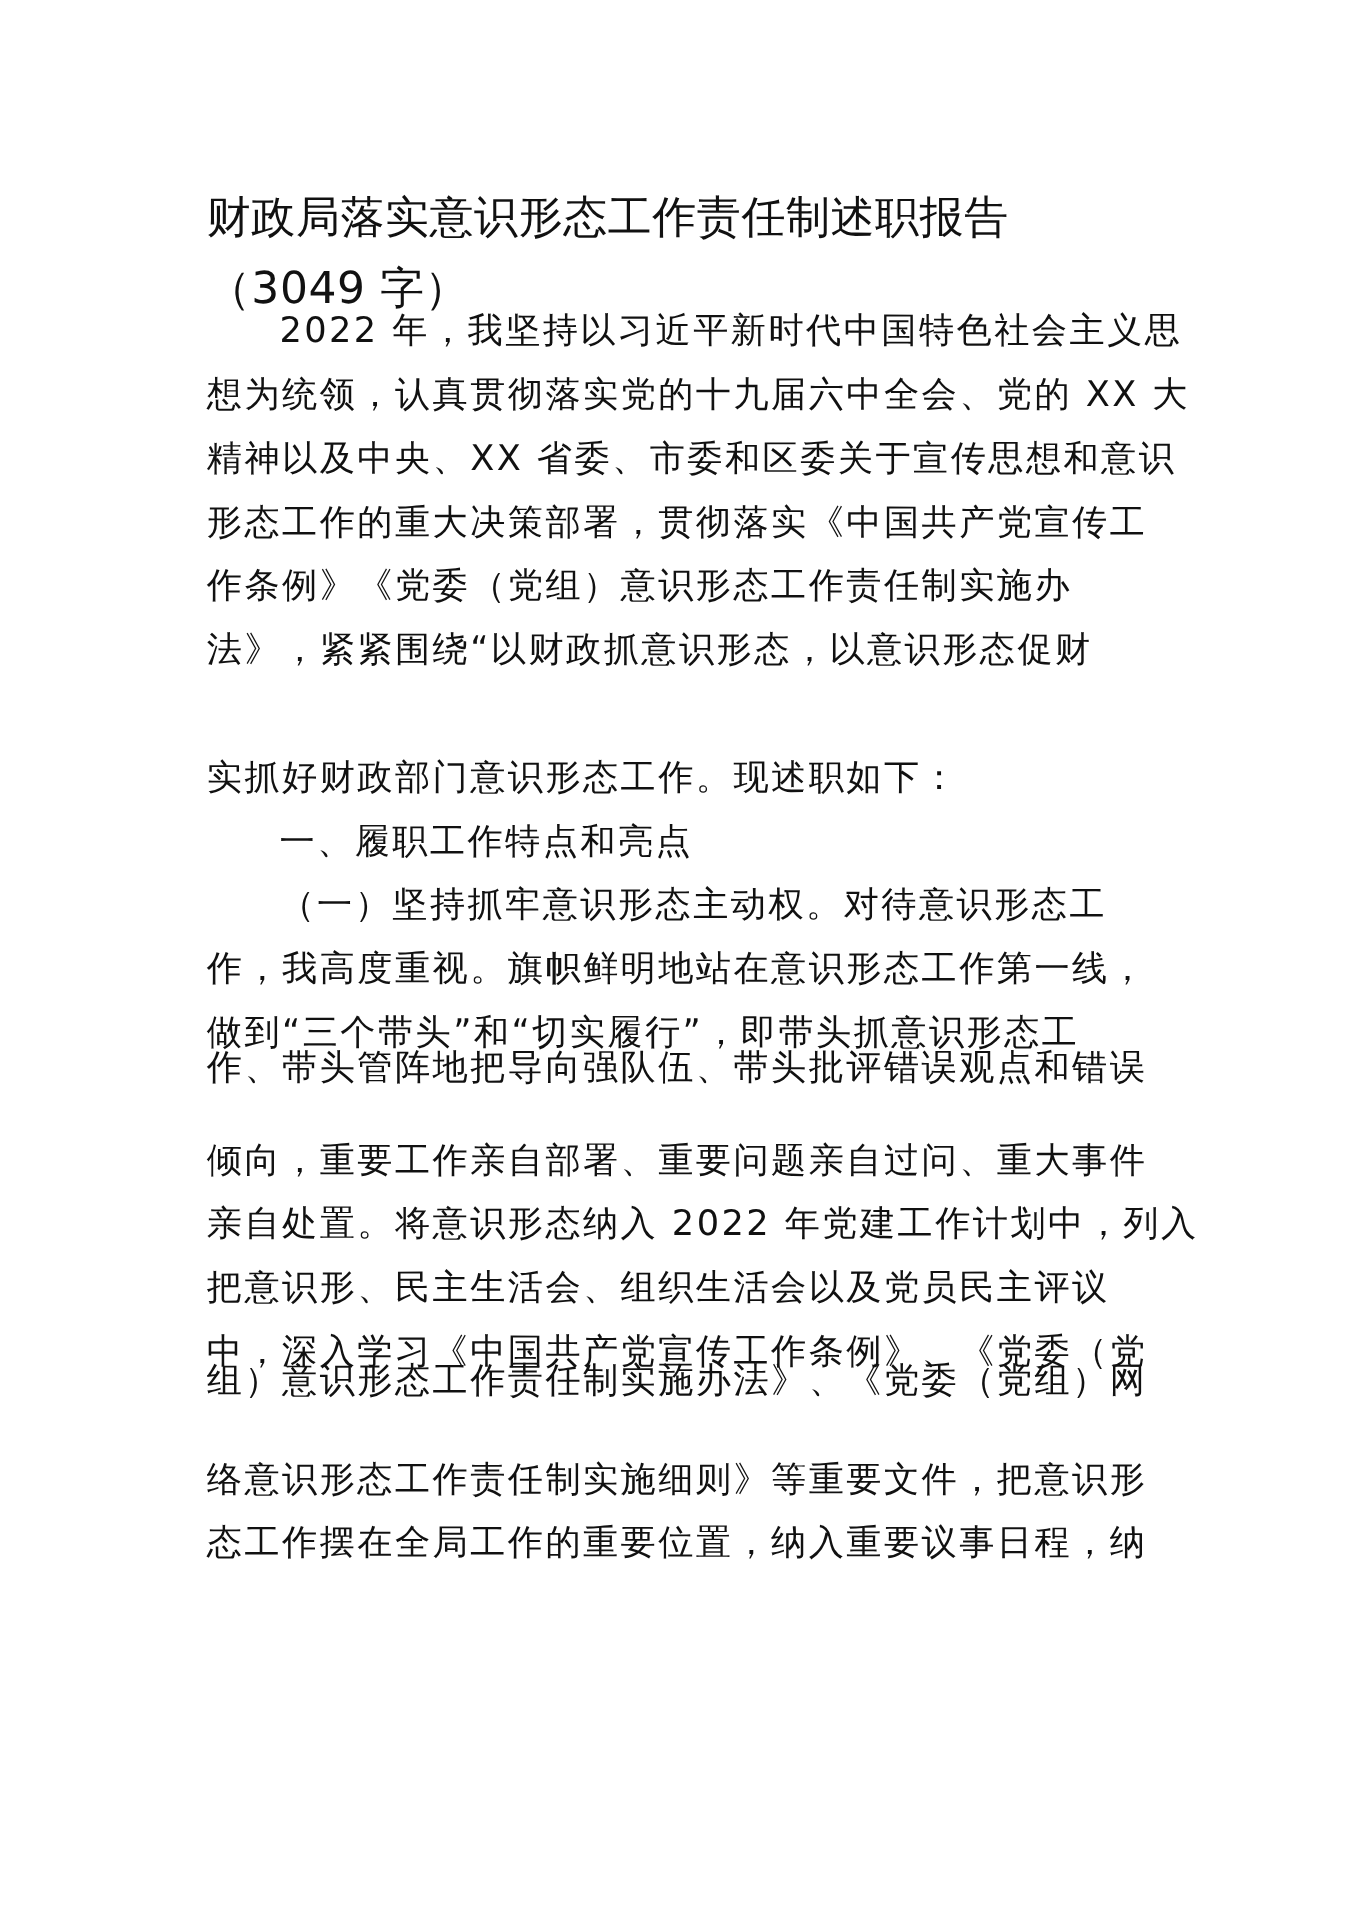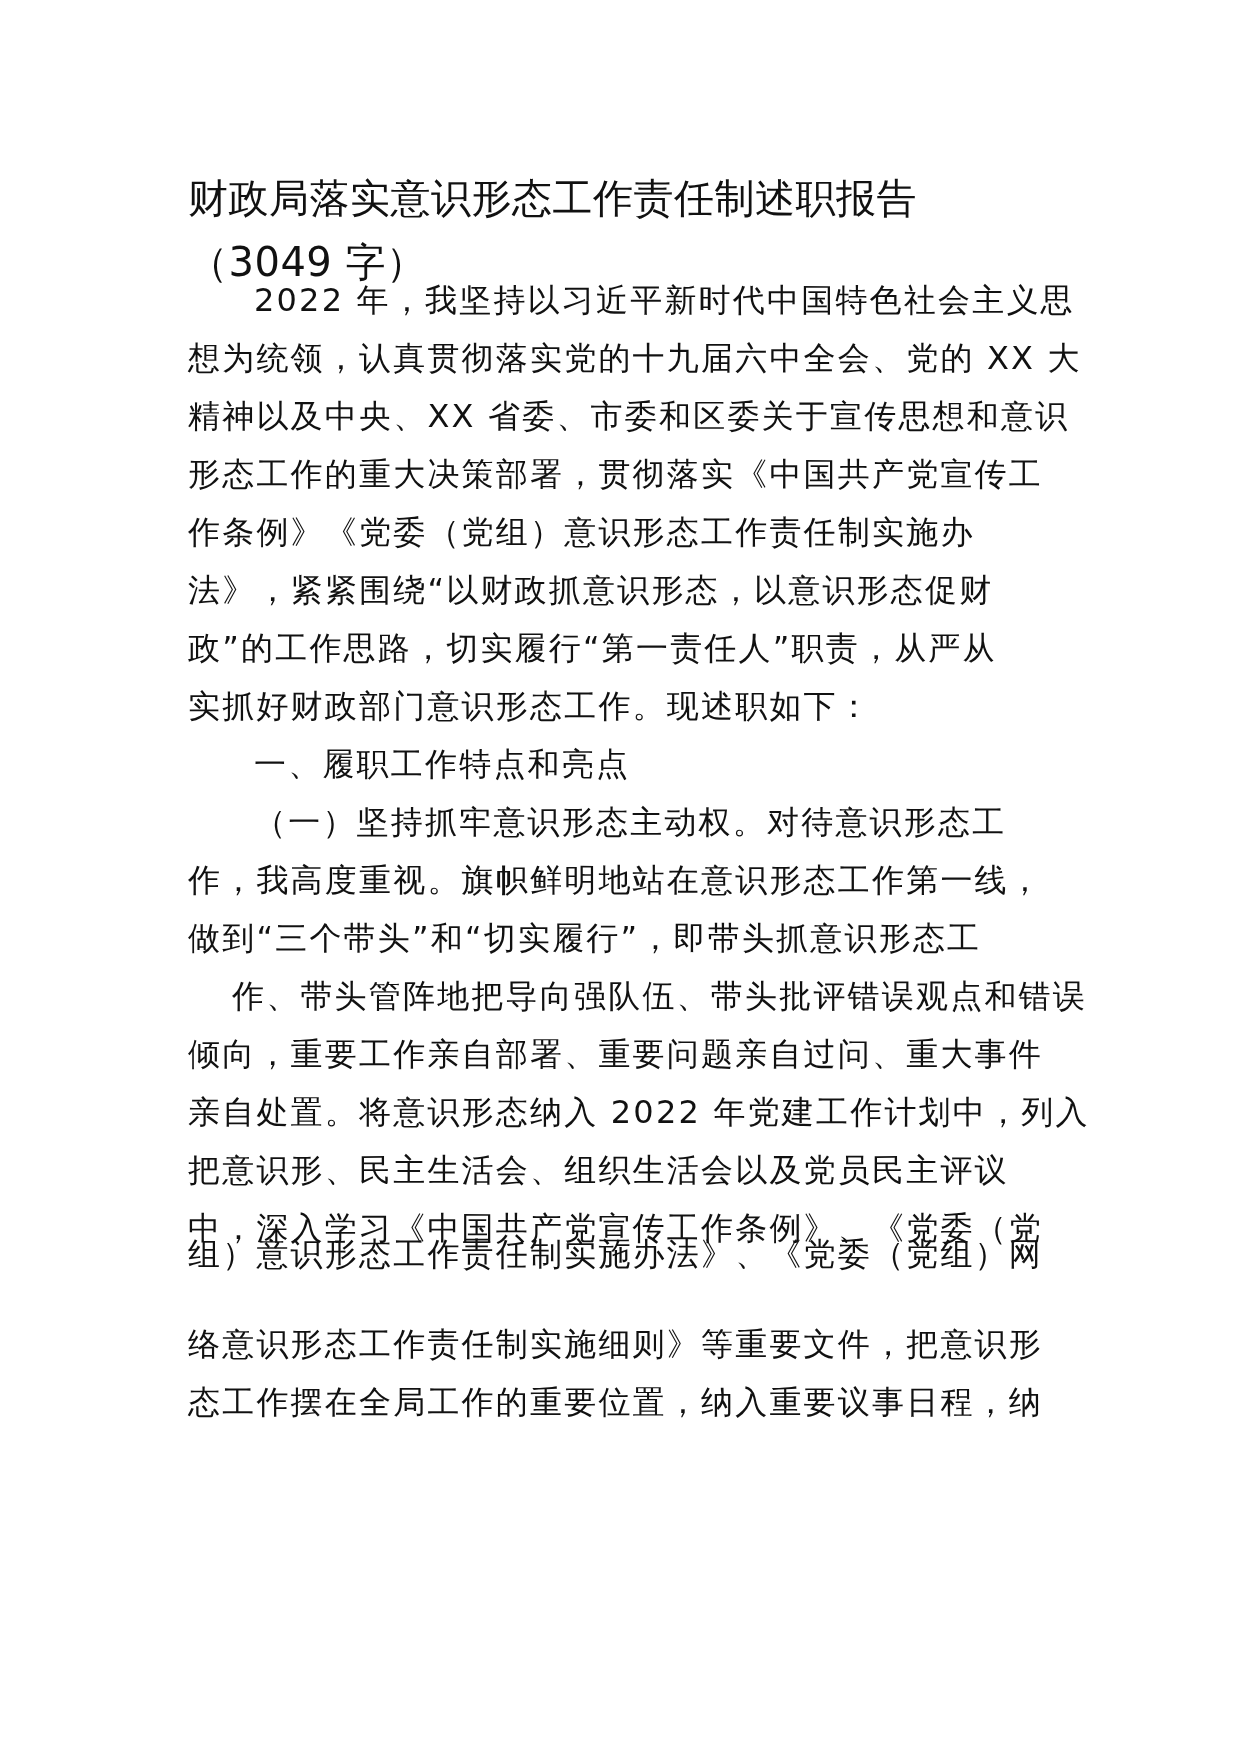--- a/index.html
+++ b/index.html
@@ -51,27 +51,26 @@
 <div class="page">
   <div class="title title-line1">财政局落实意识形态工作责任制述职报告</div>
   <div class="title title-line2">（3049 字）</div>
 
   <div class="line indent" style="top:282px;">2022 年，我坚持以习近平新时代中国特色社会主义思</div>
   <div class="line" style="top:340px;">想为统领，认真贯彻落实党的十九届六中全会、党的 XX 大</div>
   <div class="line" style="top:398px;">精神以及中央、XX 省委、市委和区委关于宣传思想和意识</div>
   <div class="line" style="top:514px;">作条例》《党委（党组）意识形态工作责任制实施办</div>
   <div class="line" style="top:456px;">形态工作的重大决策部署，贯彻落实《中国共产党宣传工</div>
   <div class="line" style="top:572px;">法》，紧紧围绕“以财政抓意识形态，以意识形态促财</div>
-  <div class="line" style="top:630px;">政”的工作思路，切实履行“第一责任人”职责，从严从</div>
   <div class="line" style="top:688px;">实抓好财政部门意识形态工作。现述职如下：</div>
   <div class="line indent" style="top:746px;">一、履职工作特点和亮点</div>
   <div class="line indent" style="top:804px;">（一）坚持抓牢意识形态主动权。对待意识形态工</div>
   <div class="line" style="top:862px;">作，我高度重视。旗帜鲜明地站在意识形态工作第一线，</div>
   <div class="line" style="top:920px;">做到“三个带头”和“切实履行”，即带头抓意识形态工</div>
-  <div class="line" style="top:978px;margin-left:44px;">作、带头管阵地把导向强队伍、带头批评错误观点和错误</div>
+  <div class="line" style="top:952px;">作、带头管阵地把导向强队伍、带头批评错误观点和错误</div>
   <div class="line" style="top:1036px;">倾向，重要工作亲自部署、重要问题亲自过问、重大事件</div>
   <div class="line" style="top:1094px;">亲自处置。将意识形态纳入 2022 年党建工作计划中，列入</div>
   <div class="line" style="top:1152px;">把意识形、民主生活会、组织生活会以及党员民主评议</div>
   <div class="line" style="top:1210px;">中，深入学习《中国共产党宣传工作条例》、《党委（党</div>
   <div class="line" style="top:1236px;">组）意识形态工作责任制实施办法》、《党委（党组）网</div>
   <div class="line" style="top:1326px;">络意识形态工作责任制实施细则》等重要文件，把意识形</div>
   <div class="line" style="top:1384px;">态工作摆在全局工作的重要位置，纳入重要议事日程，纳</div>
 </div>
 
 </body></html>

